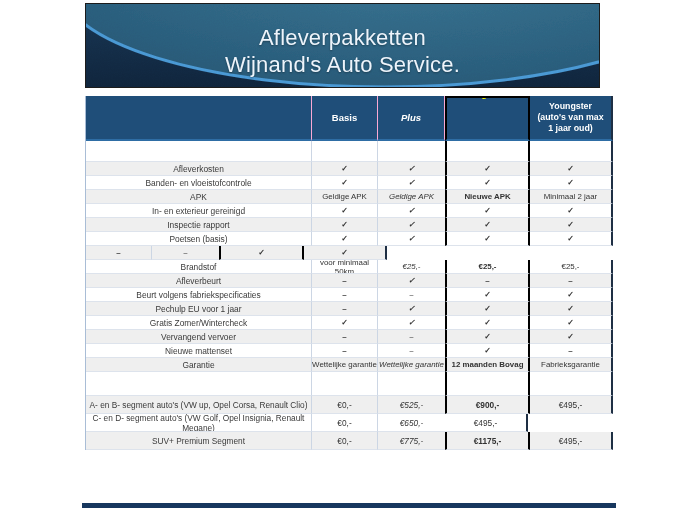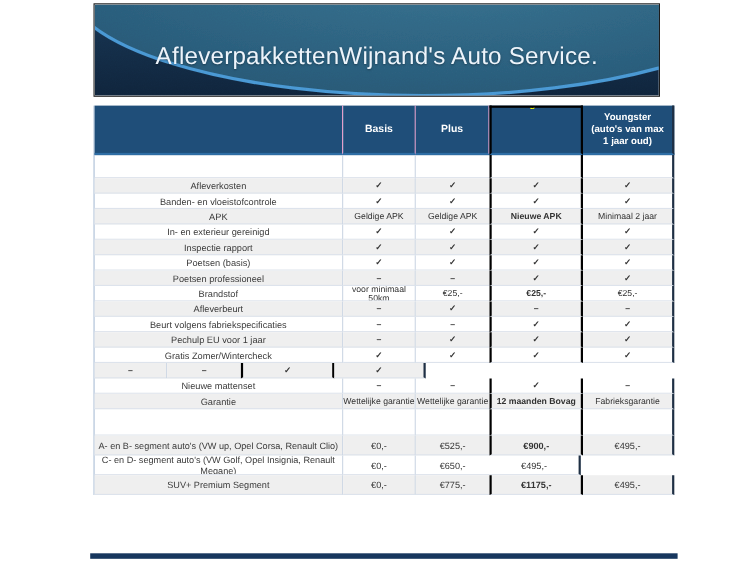--- a/index.html
+++ b/index.html
@@ -9,21 +9,21 @@
   }
 
   
   .banner{
     position:absolute;left:85px;top:3px;width:515px;height:85px;
     border:1px solid #1c1c1c;box-sizing:border-box;overflow:hidden;
   }
   .banner svg{position:absolute;left:0;top:0;width:100%;height:100%;display:block;}
   .banner-text{
     position:absolute;left:0;top:0;width:100%;height:100%;
-    display:flex;align-items:center;justify-content:center;
+    display:flex;flex-direction:column;align-items:center;justify-content:center;
     padding-top:10px;box-sizing:border-box;
   }
   .banner-text div{
     color:#edf4fb;font-size:22px;line-height:27px;letter-spacing:0.2px;
     text-shadow:0 1px 2px rgba(0,0,0,0.35);white-space:nowrap;
   }
 
   
   .pricing-table{
     position:absolute;left:85px;top:96px;width:527px;
@@ -44,21 +44,21 @@
     border-right:1px solid #f9a8d4;border-bottom:2px solid #2e6da4;
     flex-direction:column;line-height:11px;
   }
   .hdr .c0{background:#1F4E79;}
   .hdr .c3{border-top:2px solid #000;}
   .tag{color:#ffff00;font-style:italic;font-size:9.2px;}
   .hdr .c4{font-size:8.8px;padding:0 4px;}
 
   
   .prem{border-left:2px solid #000 !important;border-right:2px solid #000 !important;font-weight:bold;}
-  .c2{border-right:none;}
+  .c2{border-right:none;font-style:italic;}
   .last{border-right:2px solid #1e2f44 !important;}
 
   
   .r{height:14px;}
   .r .cell{font-size:7.9px;color:#333;}
   .r .c0{font-size:8.4px;color:#3a3a3a;padding:0 3px;}
   .gap1{height:21px;}
   .gap2{height:24px;}
   .pr{height:18px;}
   .pr .cell{font-size:8.3px;color:#333;}
@@ -162,21 +162,20 @@
     <div class="cell c4 last check">✓</div>
   </div>
   <div class="row r">
     <div class="cell c0">Poetsen (basis)</div>
     <div class="cell c1 check">✓</div>
     <div class="cell c2 check">✓</div>
     <div class="cell c3 prem check">✓</div>
     <div class="cell c4 last check">✓</div>
   </div>
   <div class="row r stripe">
-    <div class="cell c0">Poetsen professioneel</div>
     <div class="cell c1 dash">–</div>
     <div class="cell c2 dash">–</div>
     <div class="cell c3 prem check">✓</div>
     <div class="cell c4 last check">✓</div>
   </div>
   <div class="row r">
     <div class="cell c0">Brandstof</div>
     <div class="cell c1">voor minimaal 50km</div>
     <div class="cell c2">€25,-</div>
     <div class="cell c3 prem">€25,-</div>
@@ -204,20 +203,21 @@
     <div class="cell c4 last check">✓</div>
   </div>
   <div class="row r">
     <div class="cell c0">Gratis Zomer/Wintercheck</div>
     <div class="cell c1 check">✓</div>
     <div class="cell c2 check">✓</div>
     <div class="cell c3 prem check">✓</div>
     <div class="cell c4 last check">✓</div>
   </div>
   <div class="row r stripe">
+    <div class="cell c0">Vervangend vervoer</div>
     <div class="cell c1 dash">–</div>
     <div class="cell c2 dash">–</div>
     <div class="cell c3 prem check">✓</div>
     <div class="cell c4 last check">✓</div>
   </div>
   <div class="row r">
     <div class="cell c0">Nieuwe mattenset</div>
     <div class="cell c1 dash">–</div>
     <div class="cell c2 dash">–</div>
     <div class="cell c3 prem check">✓</div>

